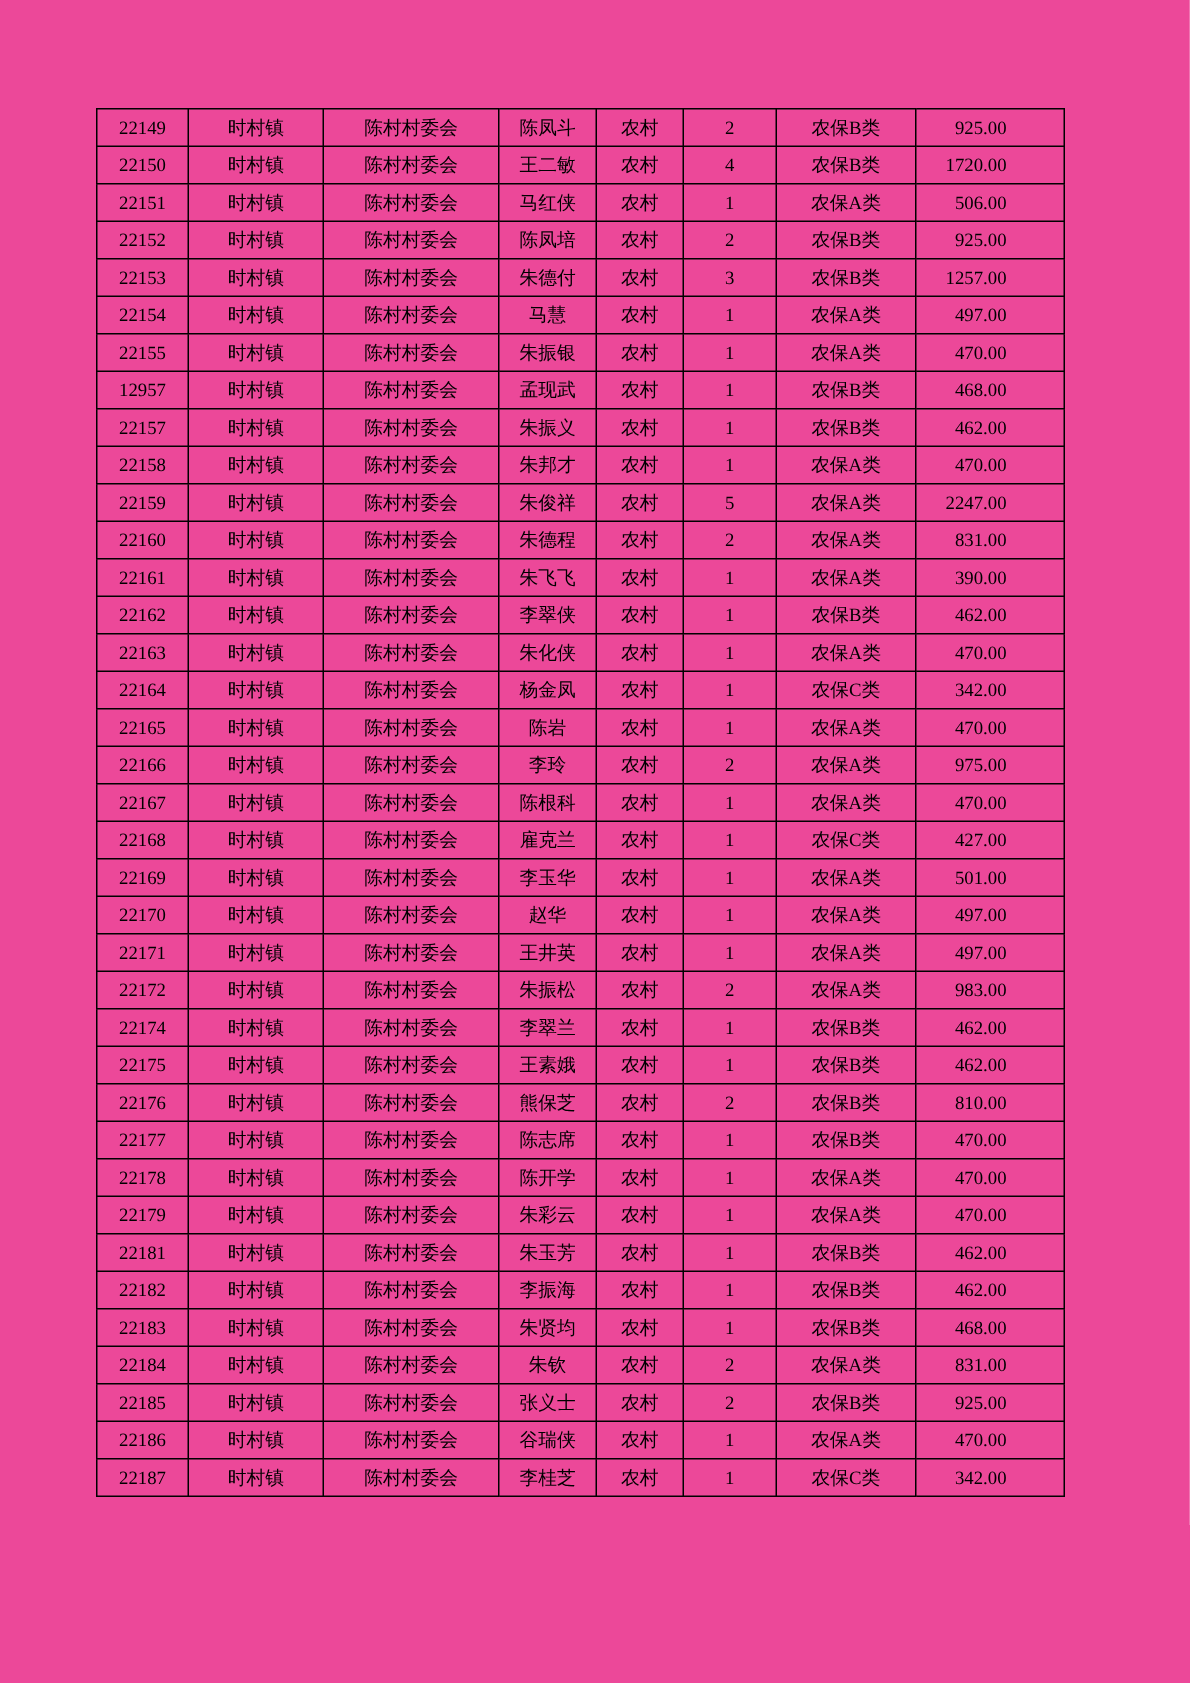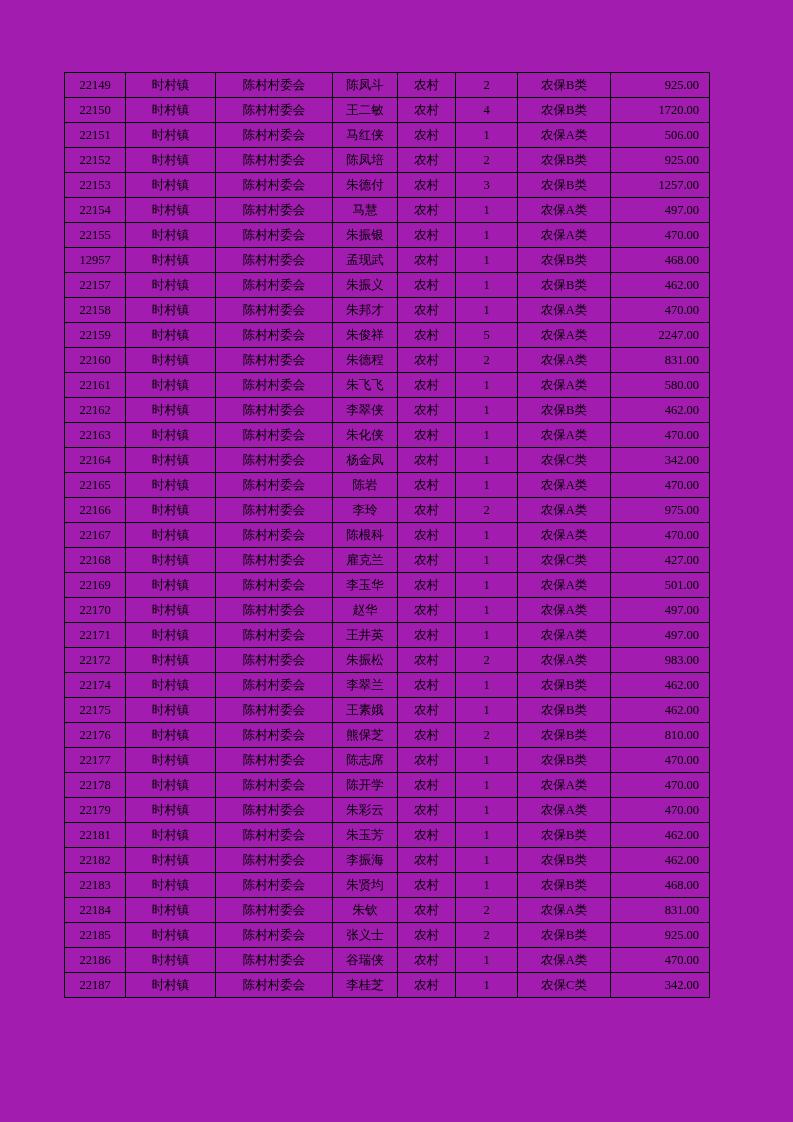--- a/index.html
+++ b/index.html
@@ -13,21 +13,21 @@
     position: relative;
     font-family: "Liberation Serif", "DejaVu Serif", serif;
     color: #000;
   }
   .page {
     position: absolute;
     left: 0;
     top: 0;
     width: 793px;
     height: 1122px;
-    background: #a21caf;
+    background: #ec4899;
   }
   table.data-table {
     position: absolute;
     left: 64px;
     top: 72px;
     width: 645px;
     border-collapse: collapse;
     table-layout: fixed;
   }
   table.data-table td {
@@ -35,21 +35,21 @@
     height: 24px;
     font-size: 12.5px;
     line-height: 24px;
     text-align: center;
     padding: 0;
     overflow: hidden;
     white-space: nowrap;
   }
   table.data-table td.col-amount {
     text-align: right;
-    padding-right: 10px;
+    padding-right: 38px;
   }
 </style>
 </head>
 <body>
 
 <div class="page">
   <table class="data-table">
     <colgroup>
       <col style="width:61px">
       <col style="width:90px">
@@ -182,21 +182,21 @@
           <td class="col-amount">831.00</td>
         </tr>
         <tr>
           <td>22161</td>
           <td>时村镇</td>
           <td>陈村村委会</td>
           <td>朱飞飞</td>
           <td>农村</td>
           <td>1</td>
           <td>农保A类</td>
-          <td class="col-amount">580.00</td>
+          <td class="col-amount">390.00</td>
         </tr>
         <tr>
           <td>22162</td>
           <td>时村镇</td>
           <td>陈村村委会</td>
           <td>李翠侠</td>
           <td>农村</td>
           <td>1</td>
           <td>农保B类</td>
           <td class="col-amount">462.00</td>

